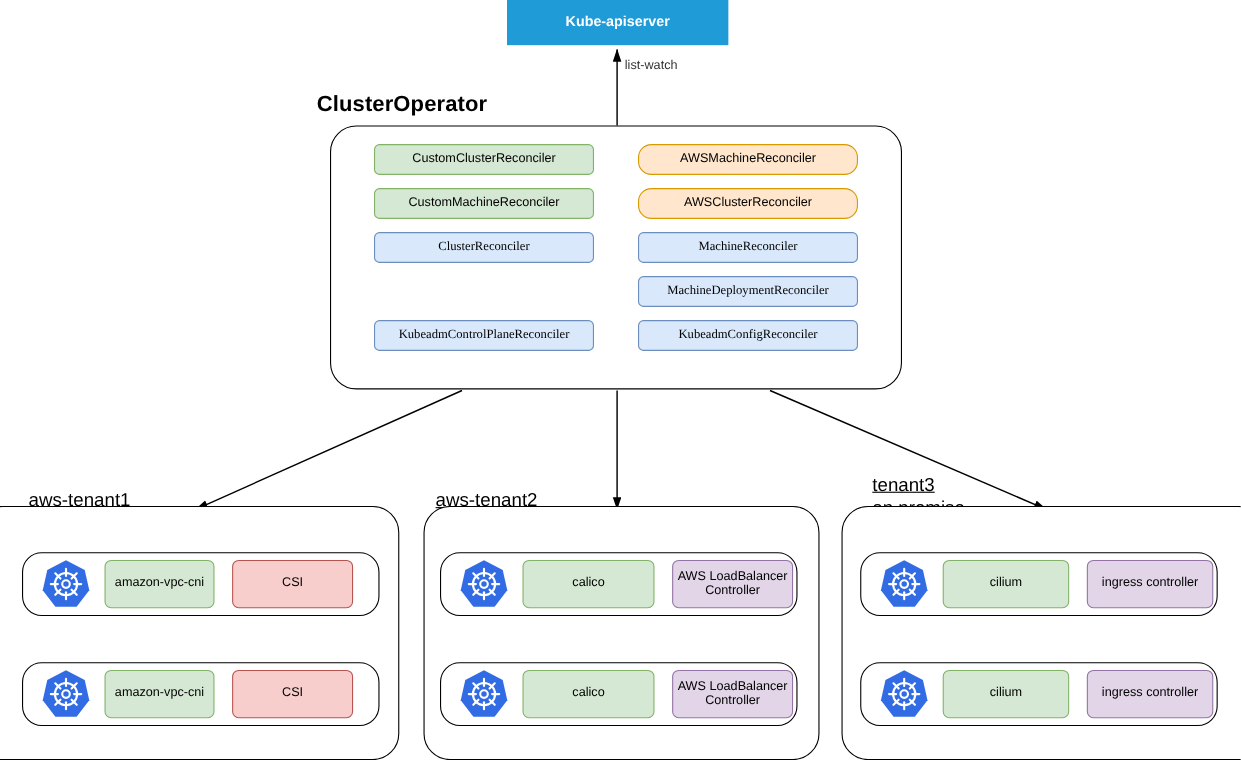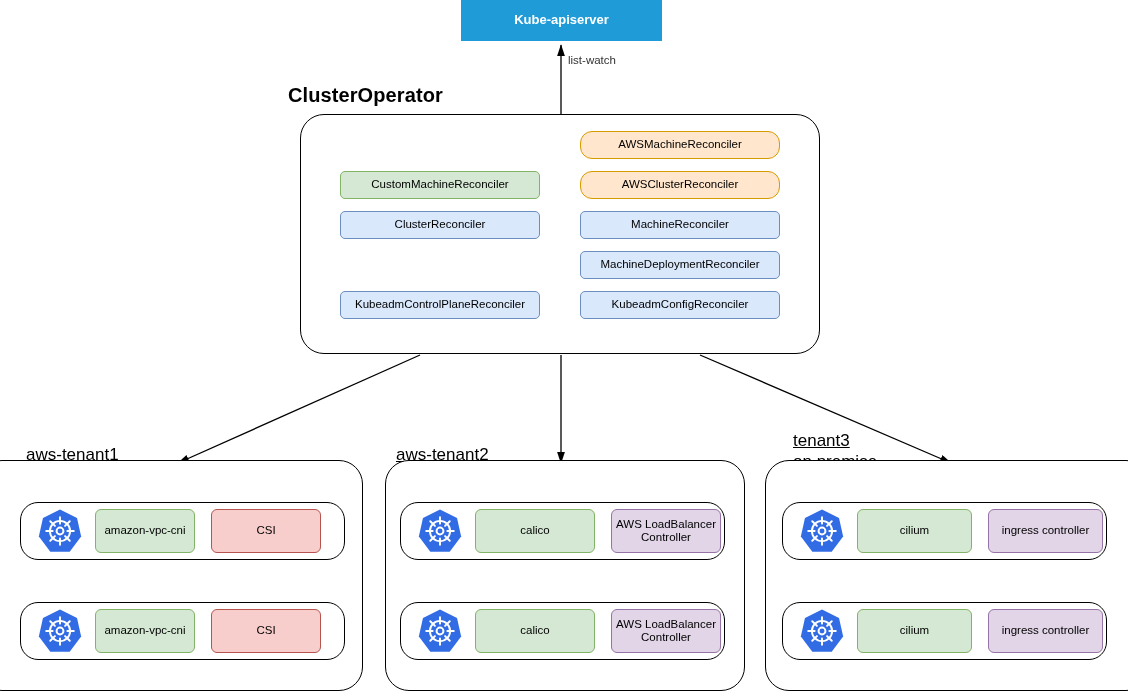--- a/index.html
+++ b/index.html
@@ -82,21 +82,21 @@
   }
   .rec {
     width: 200px;
     height: 28px;
     border-radius: 5px;
     font-size: 11.5px;
     border-width: 1.2px;
     border-style: solid;
   }
   .rec.green  { background:#d5e8d4; border-color:#82b366; }
-  .rec.blue   { background:#dae8fc; border-color:#6c8ebf; }
+  .rec.blue   { background:#dae8fc; border-color:#6c8ebf;font-family:Liberation Serif, serif; }
   .rec.orange { background:#ffe6cc; border-color:#d79b00;border-radius:12px; }
 
   .col-left  { left: 340px; }
   .col-right { left: 580px; }
   .row0 { top: 131px; }
   .row1 { top: 171px; }
   .row2 { top: 211px; }
   .row3 { top: 251px; }
   .row4 { top: 291px; }
 
@@ -189,20 +189,21 @@
 
   <div class="node apiserver">
     <span>Kube-apiserver</span>
   </div>
 
   <div class="edge-label lbl-listwatch">list-watch</div>
 
   <div class="operator-title">ClusterOperator</div>
   <div class="operator-box"></div>
 
+  <div class="node rec green col-left row0">CustomClusterReconciler</div>
   <div class="node rec green col-left row1">CustomMachineReconciler</div>
   <div class="node rec blue col-left row2">ClusterReconciler</div>
   <div class="node rec blue col-left row4">KubeadmControlPlaneReconciler</div>
 
   <div class="node rec orange col-right row0">AWSMachineReconciler</div>
   <div class="node rec orange col-right row1">AWSClusterReconciler</div>
   <div class="node rec blue col-right row2">MachineReconciler</div>
   <div class="node rec blue col-right row3">MachineDeploymentReconciler</div>
   <div class="node rec blue col-right row4">KubeadmConfigReconciler</div>
 

